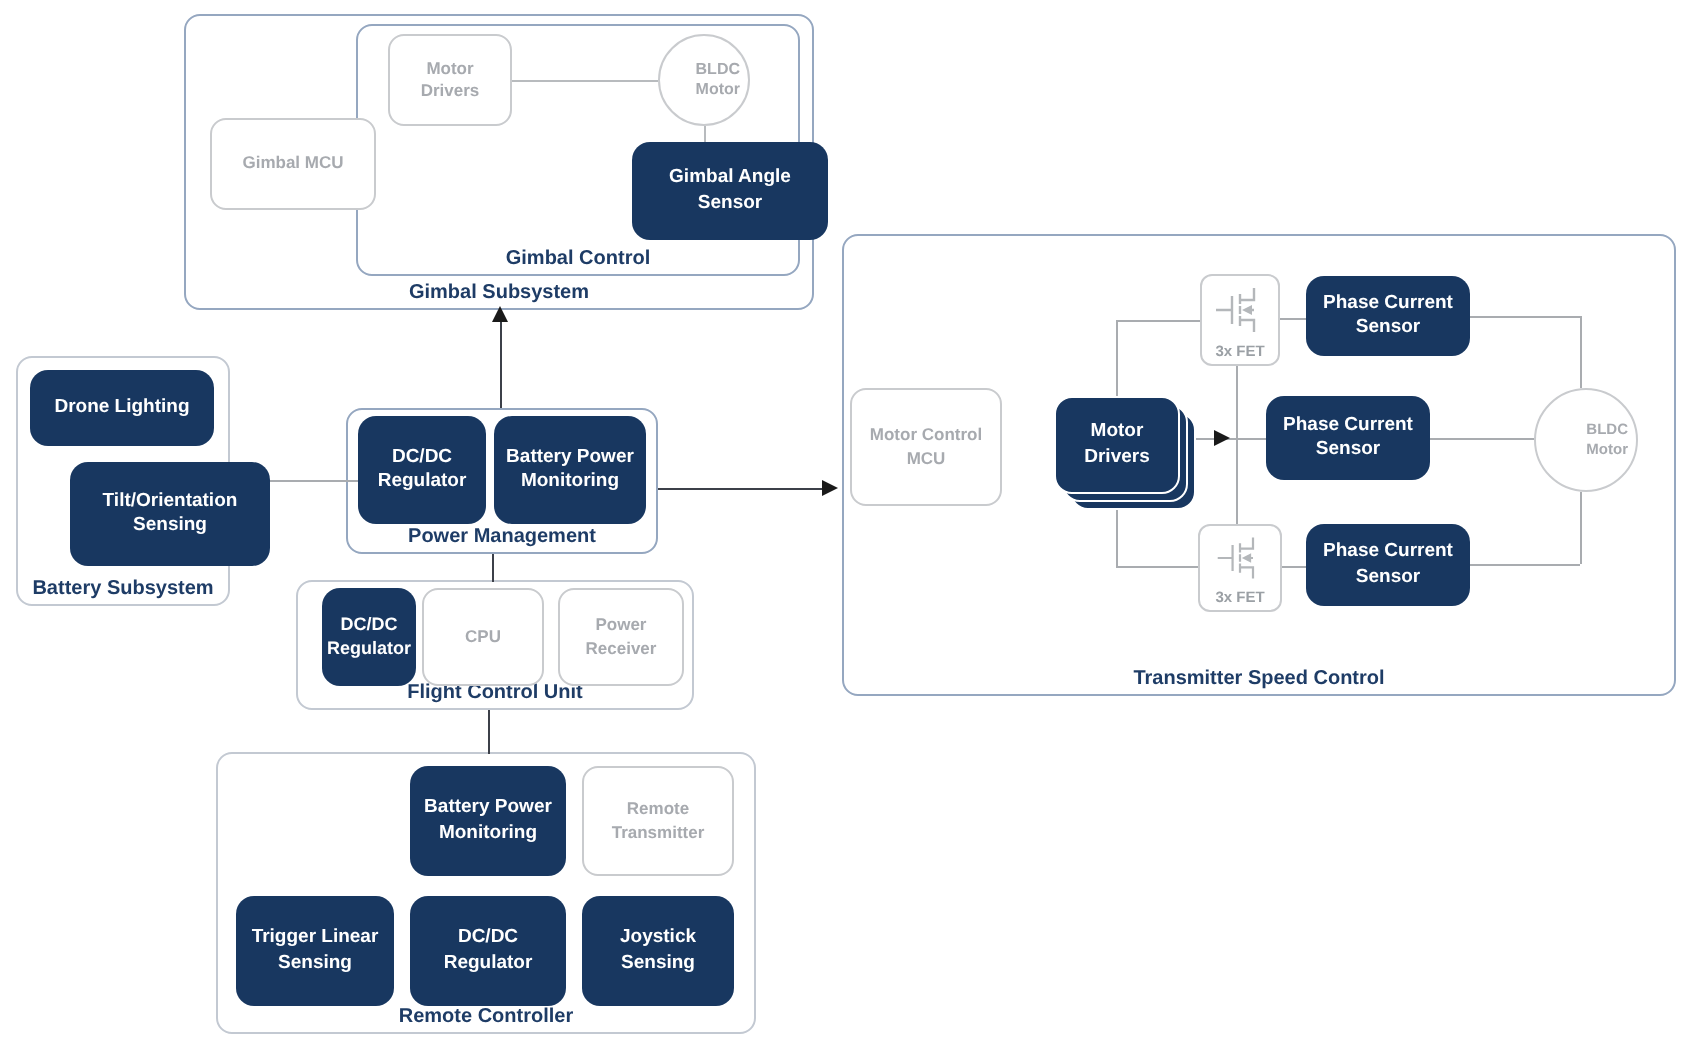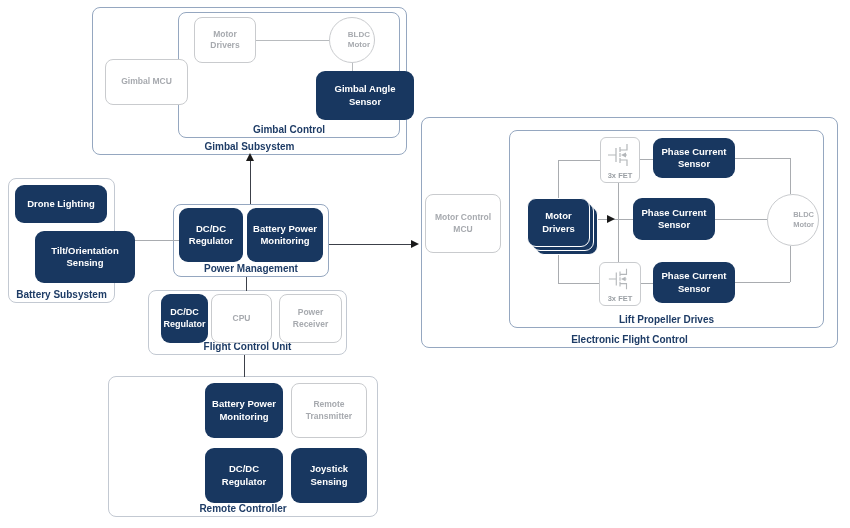--- a/index.html
+++ b/index.html
@@ -70,28 +70,26 @@
   </div>
   <div class="navy" style="left:161px;top:294px;width:47px;height:49px;font-size:9px;padding:2px 2px;">DC/DC Regulator</div>
   <div class="grayb" style="left:211px;top:294px;width:61px;height:49px;">CPU</div>
   <div class="grayb" style="left:279px;top:294px;width:63px;height:49px;">Power Receiver</div>
 
   <div class="cbox graybrd" style="left:108px;top:376px;width:270px;height:141px;">
     <span class="clabel">Remote Controller</span>
   </div>
   <div class="navy" style="left:205px;top:383px;width:78px;height:55px;">Battery Power Monitoring</div>
   <div class="grayb" style="left:291px;top:383px;width:76px;height:55px;">Remote Transmitter</div>
+  <div class="navy" style="left:118px;top:448px;width:79px;height:55px;">Trigger Linear Sensing</div>
   <div class="navy" style="left:205px;top:448px;width:78px;height:55px;">DC/DC Regulator</div>
   <div class="navy" style="left:291px;top:448px;width:76px;height:55px;">Joystick Sensing</div>
 
   <div class="cbox" style="left:421px;top:117px;width:417px;height:231px;">
-    <span class="clabel">Electronic Flight Control</span>
-  </div>
-  <div class="cbox" style="left:509px;top:130px;width:315px;height:198px;">
-    <span class="clabel">Lift Propeller Drives</span>
+    <span class="clabel">Transmitter Speed Control</span>
   </div>
   <div class="grayb" style="left:425px;top:194px;width:76px;height:59px;text-align:center;">Motor Control MCU</div>
 
   <div class="ln gray-ln" style="left:558px;top:160px;width:1px;height:38px;"></div>
   <div class="ln gray-ln" style="left:558px;top:160px;width:42px;height:1px;"></div>
   <div class="ln gray-ln" style="left:640px;top:159px;width:13px;height:1px;"></div>
   <div class="ln gray-ln" style="left:735px;top:158px;width:55px;height:1px;"></div>
   <div class="ln gray-ln" style="left:790px;top:158px;width:1px;height:36px;"></div>
   <div class="ln gray-ln" style="left:596px;top:219px;width:37px;height:1px;"></div>
   <div class="arr right" style="left:607px;top:214.5px;"></div>

